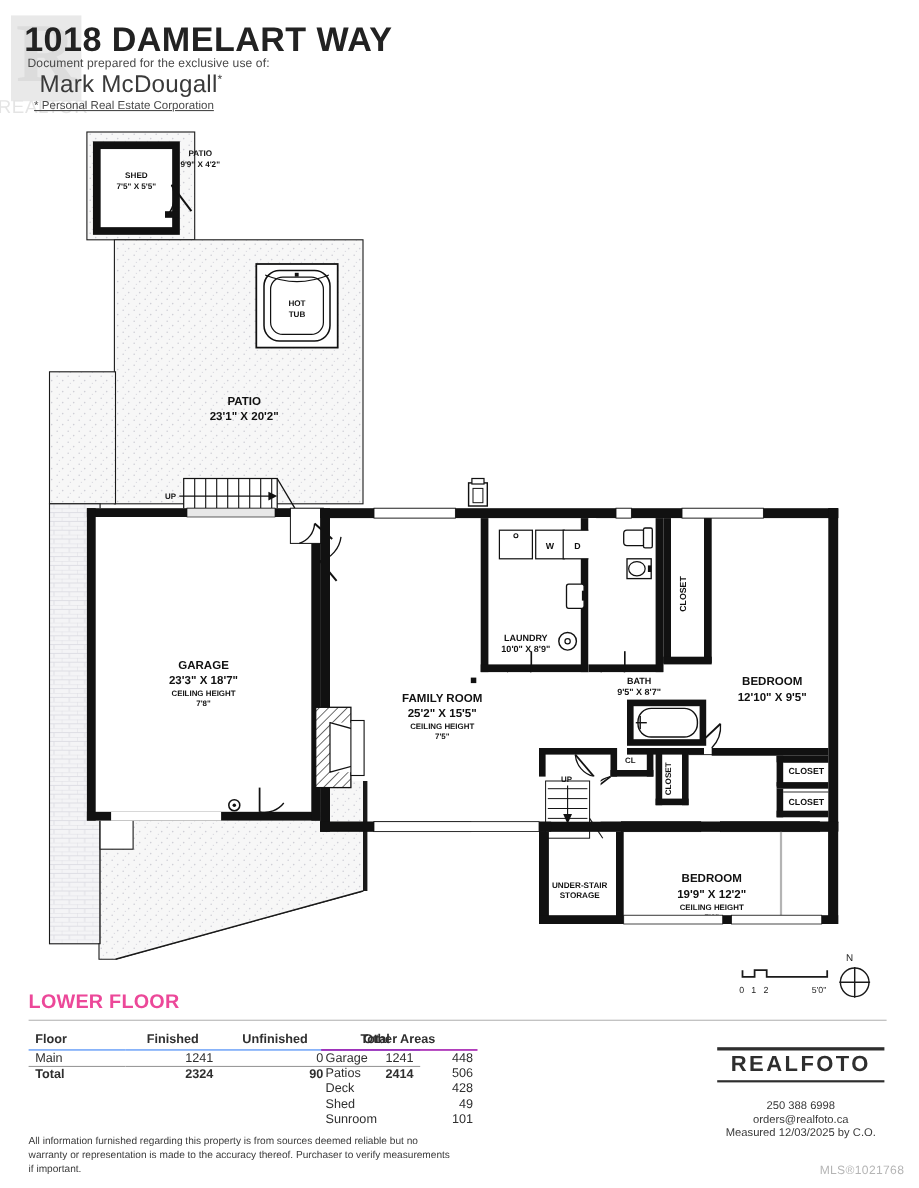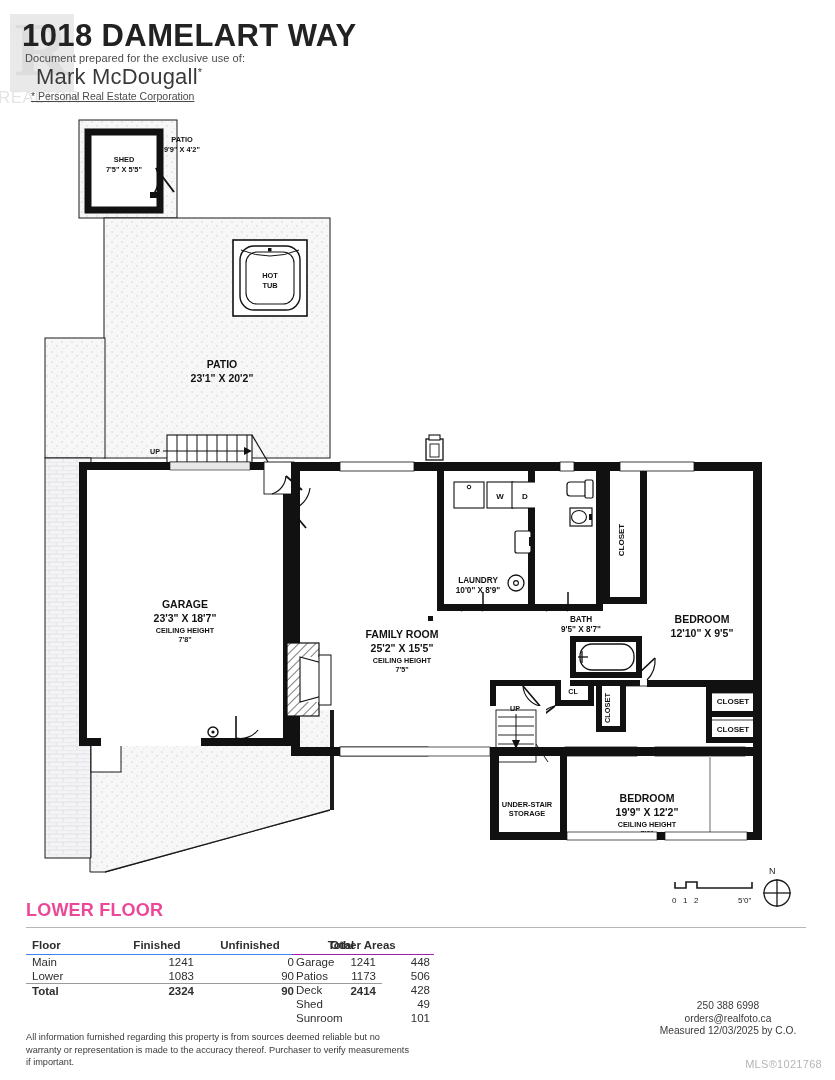--- a/index.html
+++ b/index.html
@@ -478,26 +478,20 @@
         <th class="c-tot">Total</th>
       </tr>
     </thead>
     <tbody>
       <tr>
         <td class="lft">Main</td>
         <td>1241</td>
         <td>0</td>
         <td>1241</td>
       </tr>
-      <tr>
-        <td class="lft">Lower</td>
-        <td>1083</td>
-        <td>90</td>
-        <td>1173</td>
-      </tr>
       <tr class="totrow">
         <td class="lft">Total</td>
         <td>2324</td>
         <td>90</td>
         <td>2414</td>
       </tr>
     </tbody>
   </table>
 
   <table class="other">
@@ -525,20 +519,25 @@
       </tr>
       <tr>
         <td class="k">Sunroom</td>
         <td class="v">101</td>
       </tr>
     </tbody>
   </table>
 
   <div class="disclaimer">All information furnished regarding this property is from sources deemed reliable but no warranty or representation is made to the accuracy thereof. Purchaser to verify measurements if important.</div>
 
+  <div class="rf">
+    <div class="line"></div>
+    <div class="brand">REALFOTO</div>
+    <div class="line"></div>
+  </div>
   <div class="rf-contact">
     <div>250 388 6998</div>
     <div>orders@realfoto.ca</div>
     <div>Measured  12/03/2025 by C.O.</div>
   </div>
 
   <div class="mls">MLS®1021768</div>
 
 </div>
 

